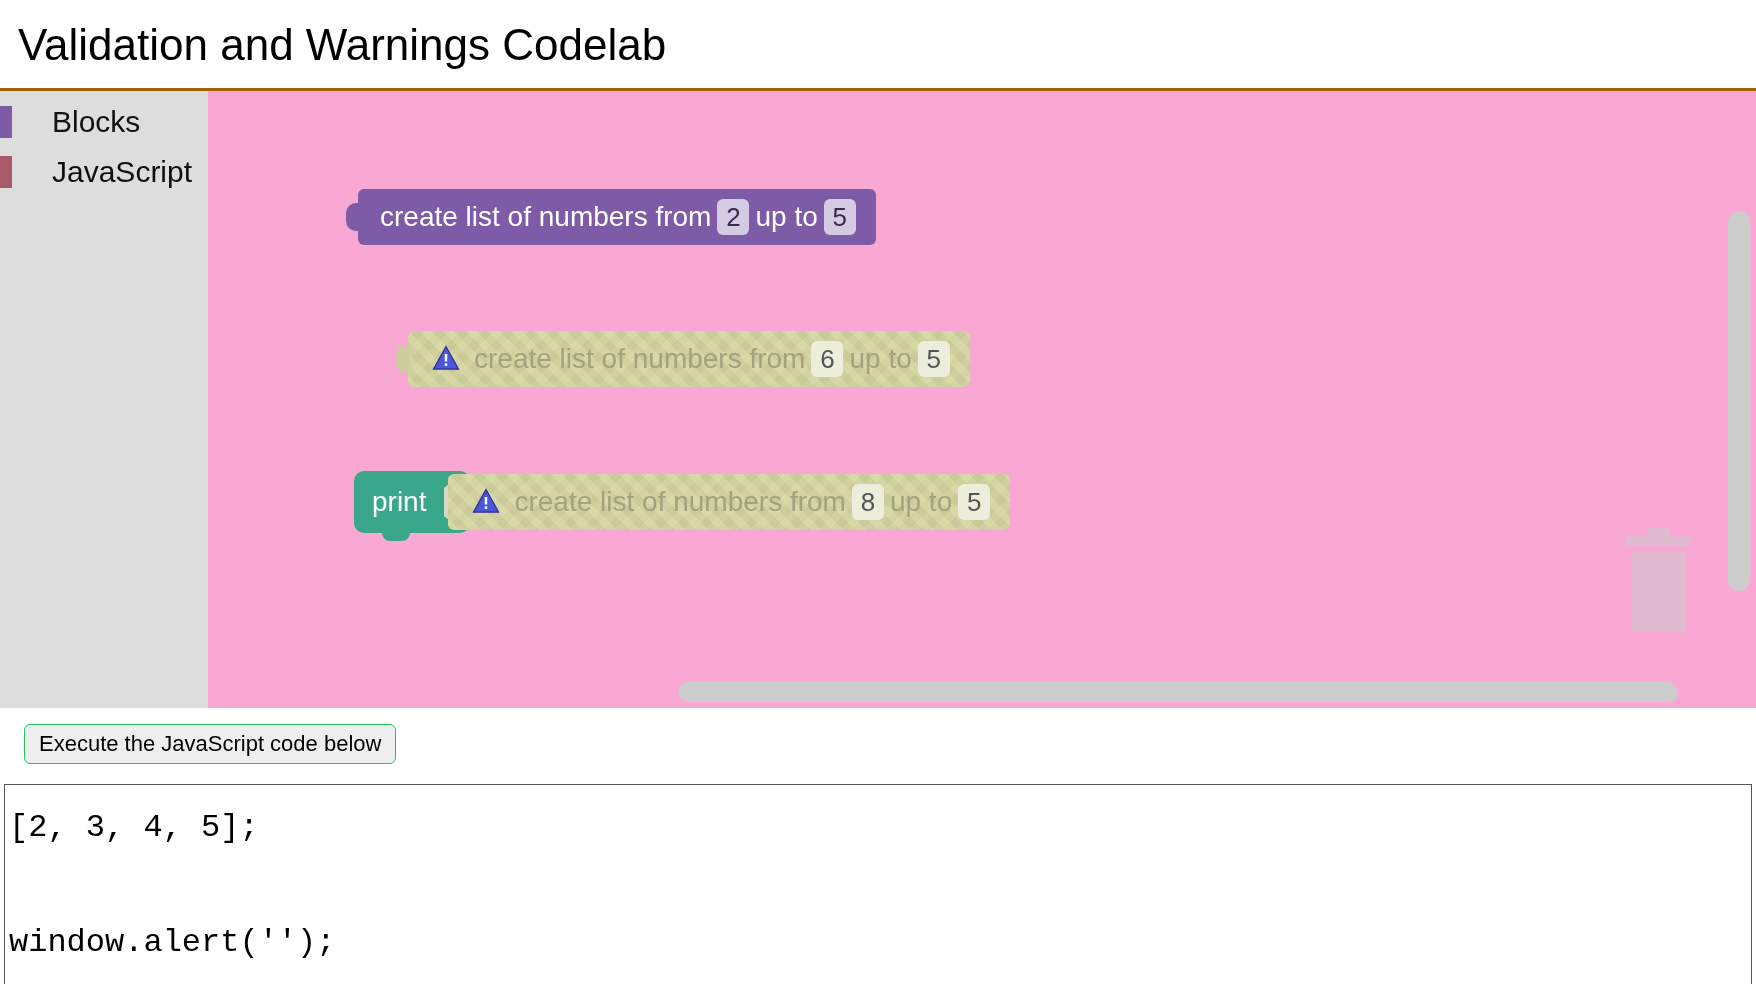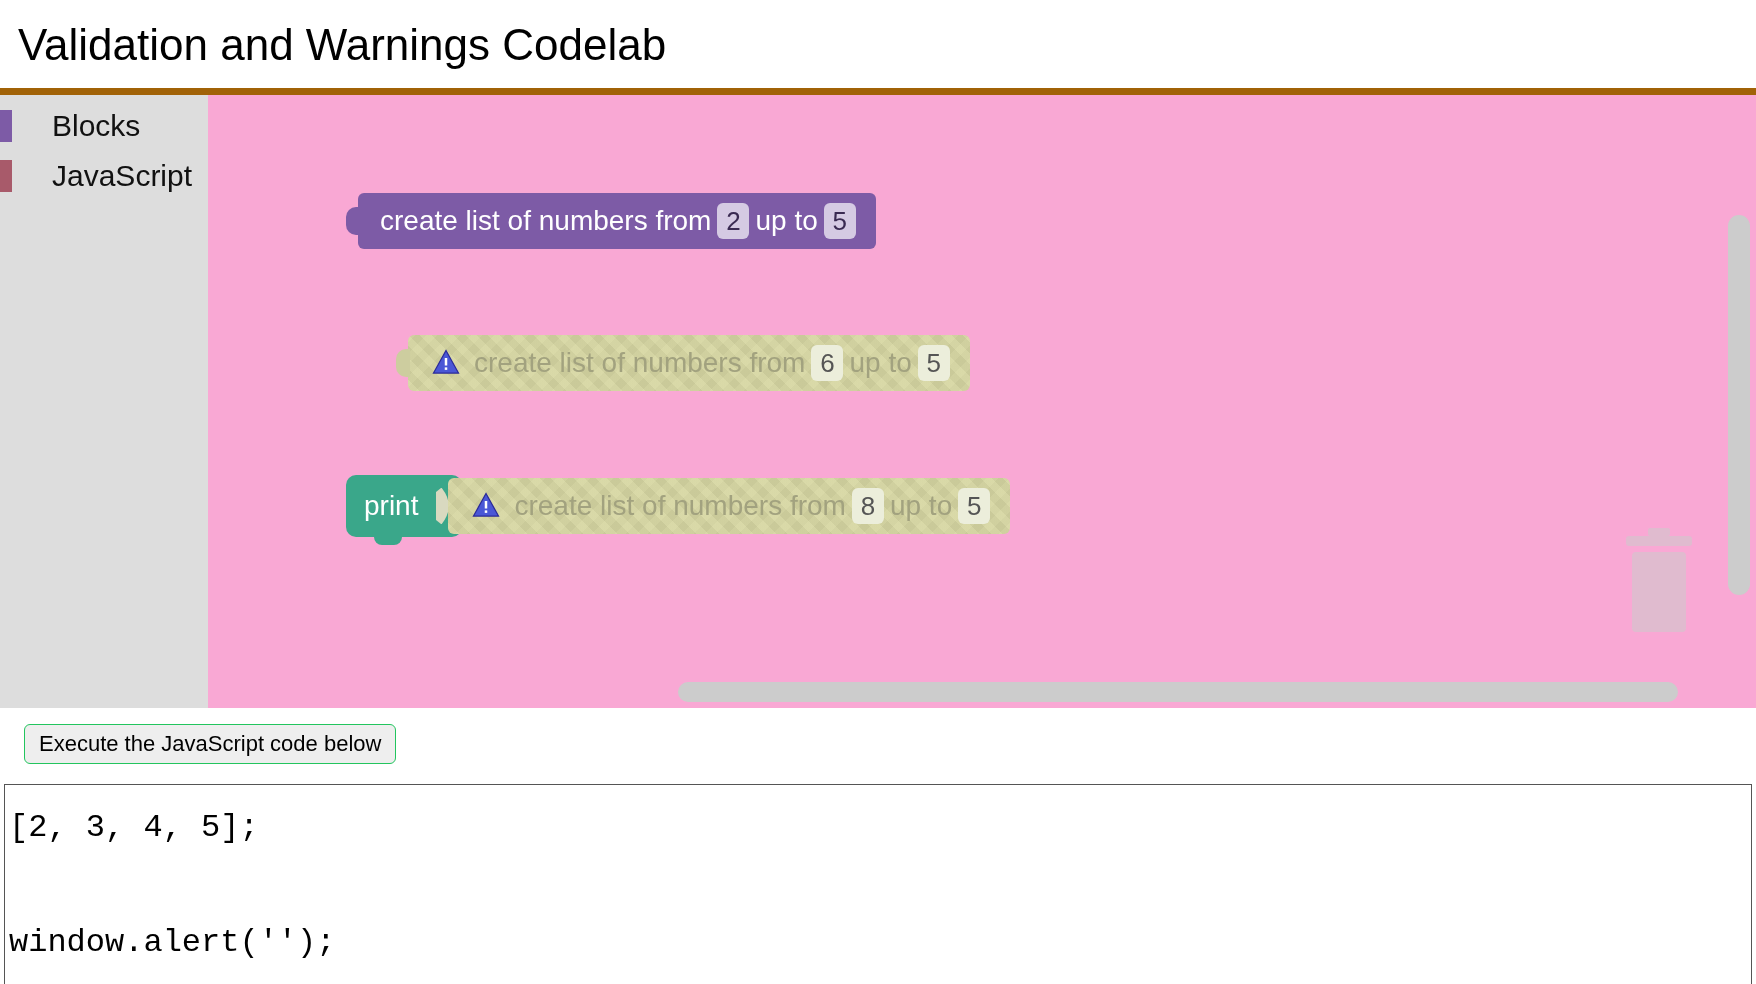--- a/index.html
+++ b/index.html
@@ -11,21 +11,21 @@
       overflow: hidden;
     }
     .title {
       font-size: 44px;
       font-weight: 500;
       padding: 20px 18px 18px;
       color: #000;
     }
     .main-area {
       display: flex;
-      border-top: 7px solid #a16207;
+      border-top: 3px solid #a16207;
       height: 620px;
     }
     .toolbox {
       width: 208px;
       background: #ddd;
       padding-top: 6px;
     }
     .toolbox-item {
       display: flex;
       align-items: center;
@@ -211,21 +211,21 @@
           <rect x="11" y="15.5" width="2" height="2" fill="#fff"></rect>
         </svg>
       </span>
       <span>create list of numbers from</span>
       <span class="num-field num-dis">6</span>
       <span>up to</span>
       <span class="num-field num-dis">5</span>
     </div>
 
     <div class="row3" style="left:130px; top:380px;">
-      <div class="block block-green" style="position:relative; left:8px; top:0; height:62px;">
+      <div class="block block-green" style="position:relative; left:16px; top:0; height:62px;">
         <span>print</span>
         <span style="display:inline-block; width:18px;"></span>
         <svg viewBox="0 0 20 40" width="14" height="36">
           <path d="M0 0 Q16 20 0 40" fill="none" stroke="#d9d9c0" stroke-width="20"></path>
         </svg>
       </div>
       <div class="block block-disabled" style="position:relative; left:-6px; top:0;">
         <span class="warn-icon">
           <svg viewBox="0 0 24 24" width="30" height="30">
             <path d="M12 2 L22 20 L2 20 Z" fill="#4a57d6" stroke="#2a2a99" stroke-width="1"></path>

